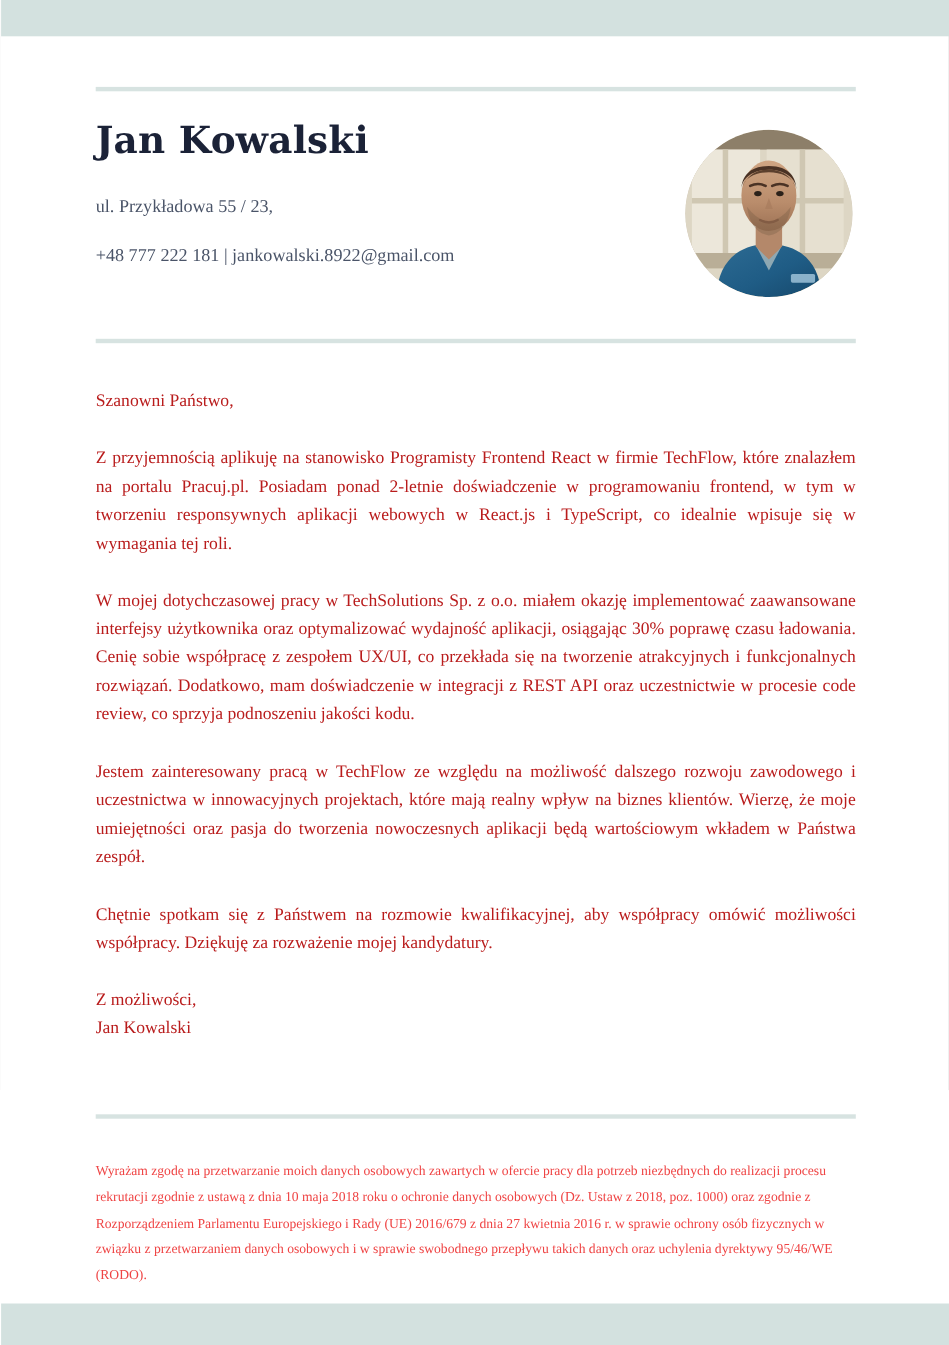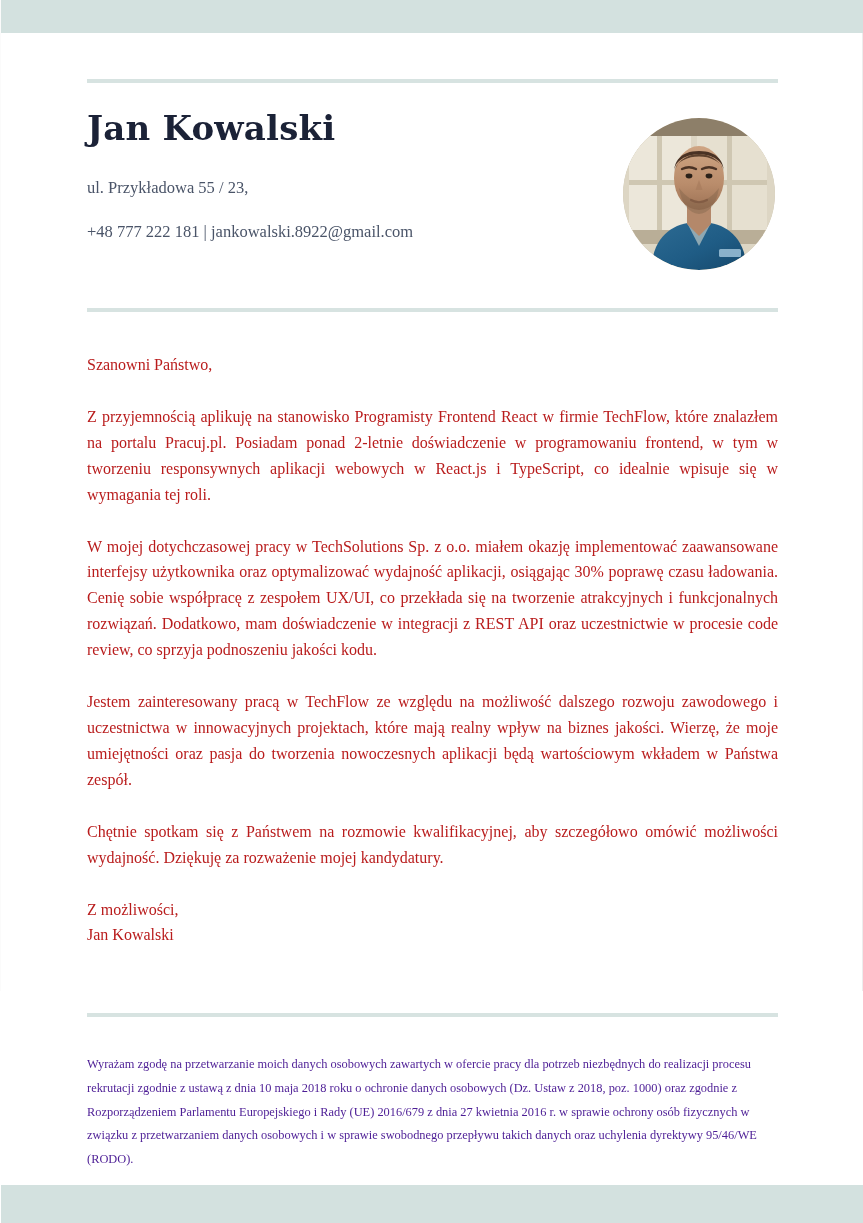--- a/index.html
+++ b/index.html
@@ -100,21 +100,21 @@
   }
   .closing { margin-top: 6px; line-height: 1.62; }
   .closing .cl-line { display: block; }
 
   
   .legal {
     position: absolute;
     left: 86px;
     top: 1053px;
     width: 691px;
-    color: #4c1d95;
+    color: #ef4444;
     font-size: 12.4px;
     line-height: 1.92;
     text-align: left;
   }
 </style>
 </head>
 <body>
 
 <div class="page">
 
@@ -174,22 +174,22 @@
       </g>
     </svg>
   </div>
 
   <div class="rule rule-2"></div>
 
   <div class="body-text">
     <div class="salutation">Szanowni Państwo,</div>
     <p class="para">Z przyjemnością aplikuję na stanowisko Programisty Frontend React w firmie TechFlow, które znalazłem na portalu Pracuj.pl. Posiadam ponad 2-letnie doświadczenie w programowaniu frontend, w tym w tworzeniu responsywnych aplikacji webowych w React.js i TypeScript, co idealnie wpisuje się w wymagania tej roli.</p>
     <p class="para">W mojej dotychczasowej pracy w TechSolutions Sp. z o.o. miałem okazję implementować zaawansowane interfejsy użytkownika oraz optymalizować wydajność aplikacji, osiągając 30% poprawę czasu ładowania. Cenię sobie współpracę z zespołem UX/UI, co przekłada się na tworzenie atrakcyjnych i funkcjonalnych rozwiązań. Dodatkowo, mam doświadczenie w integracji z REST API oraz uczestnictwie w procesie code review, co sprzyja podnoszeniu jakości kodu.</p>
-    <p class="para">Jestem zainteresowany pracą w TechFlow ze względu na możliwość dalszego rozwoju zawodowego i uczestnictwa w innowacyjnych projektach, które mają realny wpływ na biznes jakości. Wierzę, że moje umiejętności oraz pasja do tworzenia nowoczesnych aplikacji będą wartościowym wkładem w Państwa zespół.</p>
-    <p class="para">Chętnie spotkam się z Państwem na rozmowie kwalifikacyjnej, aby szczegółowo omówić możliwości wydajność. Dziękuję za rozważenie mojej kandydatury.</p>
+    <p class="para">Jestem zainteresowany pracą w TechFlow ze względu na możliwość dalszego rozwoju zawodowego i uczestnictwa w innowacyjnych projektach, które mają realny wpływ na biznes klientów. Wierzę, że moje umiejętności oraz pasja do tworzenia nowoczesnych aplikacji będą wartościowym wkładem w Państwa zespół.</p>
+    <p class="para">Chętnie spotkam się z Państwem na rozmowie kwalifikacyjnej, aby współpracy omówić możliwości współpracy. Dziękuję za rozważenie mojej kandydatury.</p>
     <div class="closing">
       <span class="cl-line">Z możliwości,</span>
       <span class="cl-line">Jan Kowalski</span>
     </div>
   </div>
 
   <div class="rule rule-3"></div>
 
   <div class="legal">Wyrażam zgodę na przetwarzanie moich danych osobowych zawartych w ofercie pracy dla potrzeb niezbędnych do realizacji procesu rekrutacji zgodnie z ustawą z dnia 10 maja 2018 roku o ochronie danych osobowych (Dz. Ustaw z 2018, poz. 1000) oraz zgodnie z Rozporządzeniem Parlamentu Europejskiego i Rady (UE) 2016/679 z dnia 27 kwietnia 2016 r. w sprawie ochrony osób fizycznych w związku z przetwarzaniem danych osobowych i w sprawie swobodnego przepływu takich danych oraz uchylenia dyrektywy 95/46/WE (RODO).</div>
 

